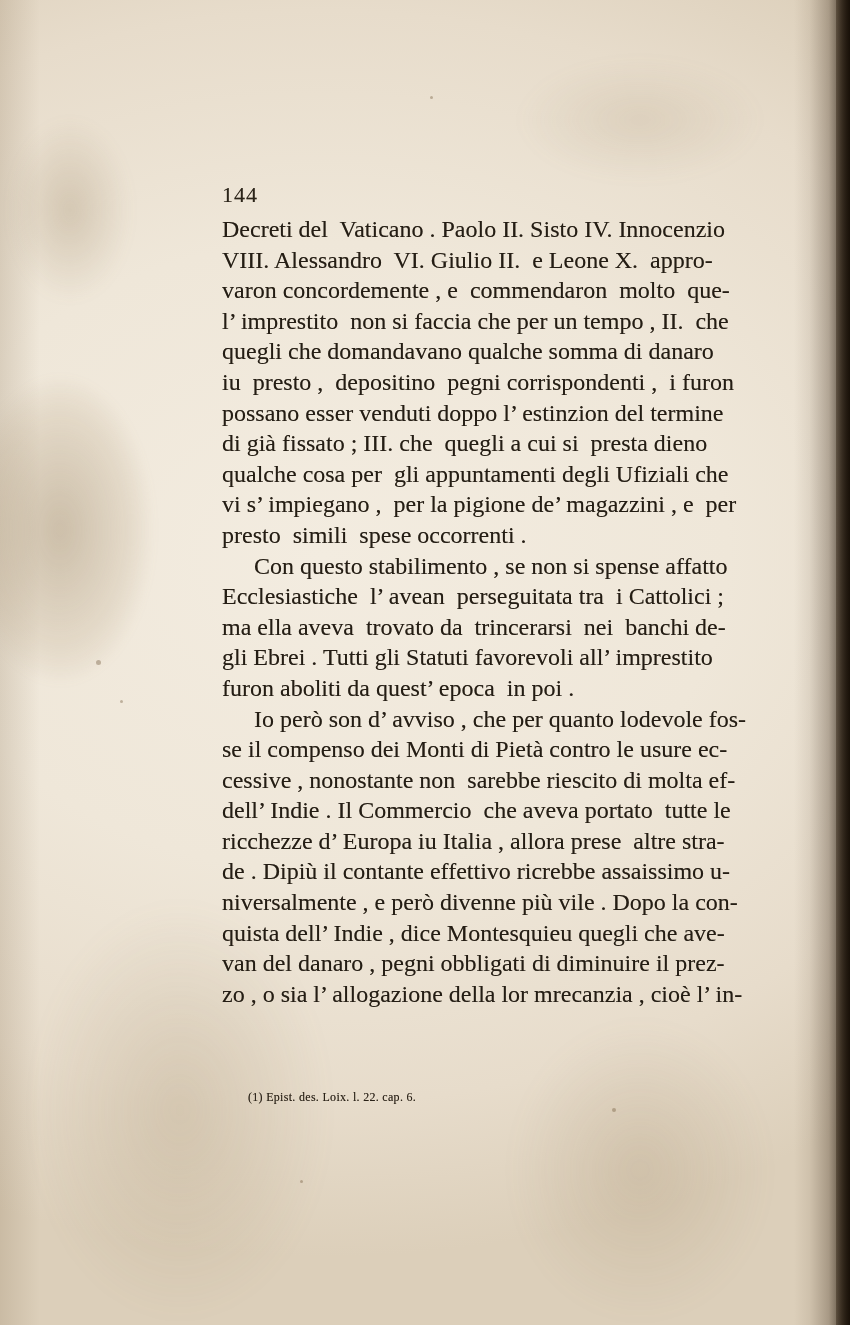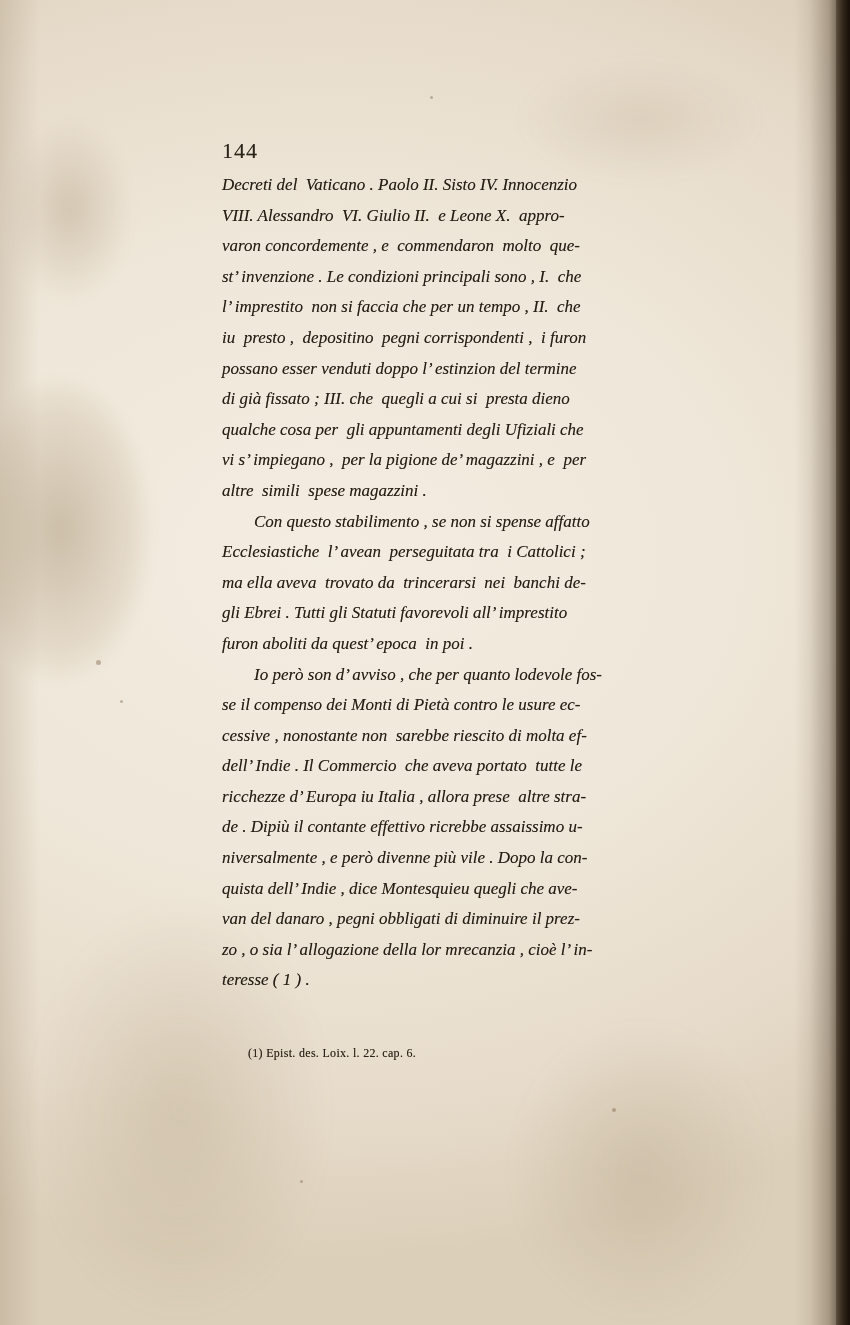--- a/index.html
+++ b/index.html
@@ -98,24 +98,23 @@
     letter-spacing: 1px;
     color: #2b2419;
   }
 
   .textblock {
     position: absolute;
     left: 222px;
     top: 170px;
     width: 528px;
     color: #241d14;
-    font-size: 17px;
+    font-size: 24px;
     line-height: 30.6px;
     text-align: justify;
-    font-style: italic;
   }
   .textblock p {
     margin: 0;
   }
   
   .line {
     display: block;
     white-space: pre;
   }
   .para {
@@ -131,20 +130,21 @@
     top: 1046px;
     width: 500px;
     font-size: 12px;
     color: #2a2218;
     letter-spacing: 0.3px;
   }
 
   
   .ink {
     text-shadow: 0 0 0.6px rgba(40,30,18,0.45);
+    margin-top: 44px;
   }
 </style>
 </head>
 <body>
 
 <div class="page">
 
   <div class="left-edge"></div>
 
   <div class="stain stain-a"></div>
@@ -162,28 +162,28 @@
   <div class="content">
 
     <div class="folio ink">144</div>
 
     <div class="textblock ink">
 
       <p class="para">
         <span class="line">Decreti del  Vaticano . Paolo II. Sisto IV. Innocenzio</span>
         <span class="line">VIII. Alessandro  VI. Giulio II.  e Leone X.  appro-</span>
         <span class="line">varon concordemente , e  commendaron  molto  que-</span>
-        <span class="line">st’ invenzione . Le condizioni principali sono , I.  che</span>
         <span class="line">l’ imprestito  non si faccia che per un tempo , II.  che</span>
+        <span class="line">quegli che domandavano qualche somma di danaro</span>
         <span class="line">iu  presto ,  depositino  pegni corrispondenti ,  i furon</span>
         <span class="line">possano esser venduti doppo l’ estinzion del termine</span>
         <span class="line">di già fissato ; III. che  quegli a cui si  presta dieno</span>
         <span class="line">qualche cosa per  gli appuntamenti degli Ufiziali che</span>
         <span class="line">vi s’ impiegano ,  per la pigione de’ magazzini , e  per</span>
-        <span class="line">altre  simili  spese magazzini .</span>
+        <span class="line">presto  simili  spese occorrenti .</span>
       </p>
 
       <p class="para">
         <span class="line" style="text-indent:32px;">Con questo stabilimento , se non si spense affatto</span>
         <span class="line">Ecclesiastiche  l’ avean  perseguitata tra  i Cattolici ;</span>
         <span class="line">ma ella aveva  trovato da  trincerarsi  nei  banchi de-</span>
         <span class="line">gli Ebrei . Tutti gli Statuti favorevoli all’ imprestito</span>
         <span class="line">furon aboliti da quest’ epoca  in poi .</span>
       </p>
 
@@ -191,21 +191,20 @@
         <span class="line" style="text-indent:32px;">Io però son d’ avviso , che per quanto lodevole fos-</span>
         <span class="line">se il compenso dei Monti di Pietà contro le usure ec-</span>
         <span class="line">cessive , nonostante non  sarebbe riescito di molta ef-</span>
         <span class="line">dell’ Indie . Il Commercio  che aveva portato  tutte le</span>
         <span class="line">ricchezze d’ Europa iu Italia , allora prese  altre stra-</span>
         <span class="line">de . Dipiù il contante effettivo ricrebbe assaissimo u-</span>
         <span class="line">niversalmente , e però divenne più vile . Dopo la con-</span>
         <span class="line">quista dell’ Indie , dice Montesquieu quegli che ave-</span>
         <span class="line">van del danaro , pegni obbligati di diminuire il prez-</span>
         <span class="line">zo , o sia l’ allogazione della lor mrecanzia , cioè l’ in-</span>
-        <span class="line">teresse ( 1 ) .</span>
       </p>
 
     </div>
 
     <div class="footnote ink">(1) Epist. des. Loix. l. 22. cap. 6.</div>
 
   </div>
 
   <div class="gutter"></div>
   <div class="gutter-edge"></div>

